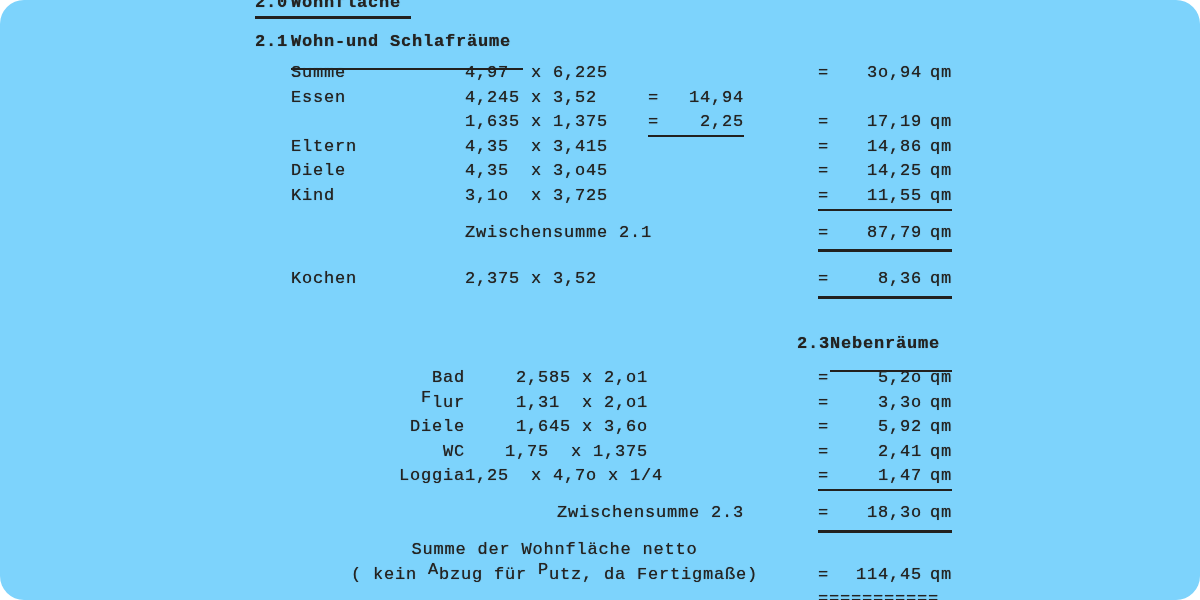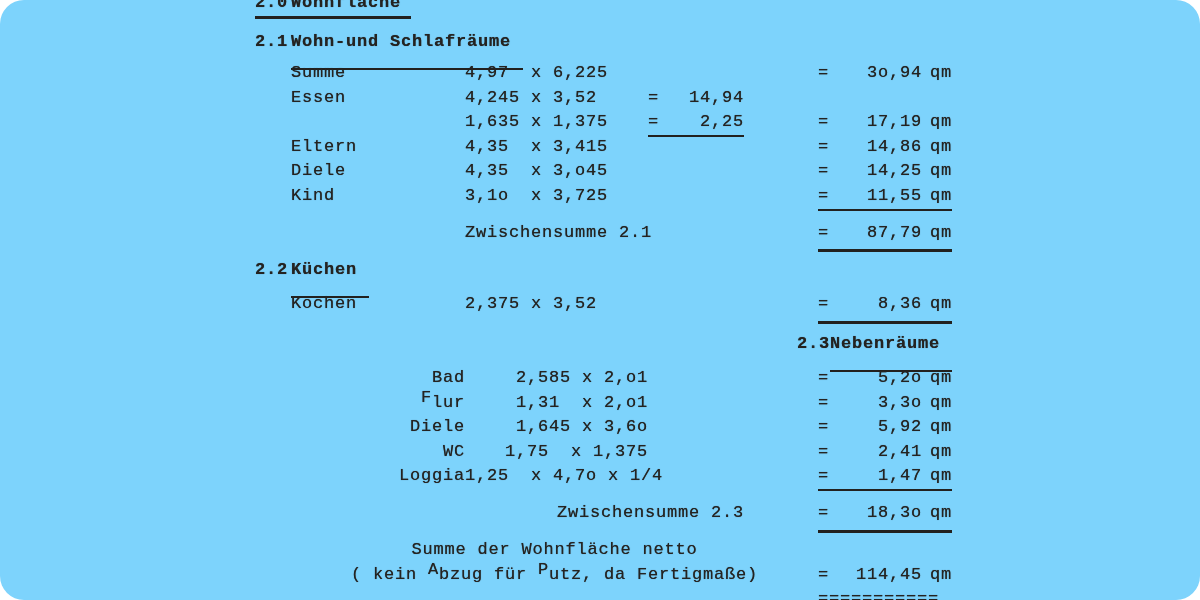--- a/index.html
+++ b/index.html
@@ -112,21 +112,20 @@
       <div class="row subtotal">
         <span class="c-sublabel">Zwischensumme 2.1</span>
         <span class="c-right rule">
           <span class="eq">=</span>
           <span class="v">87,79</span>
           <span class="u">qm</span>
         </span>
       </div>
     </div>
     <div class="sec" style="top: 257px;">
-      <div class="hrow"><span class="hnum">2.2</span><span class="htitle">Küchen</span></div>
       <div class="rows" style="margin-top: 10px;">
         <div class="row">
           <span class="c-label">Kochen</span>
           <span class="c-dims">2,375 x 3,52</span>
           <span class="c-right rule">
             <span class="eq">=</span>
             <span class="v">8,36</span>
             <span class="u">qm</span>
           </span>
         </div>

